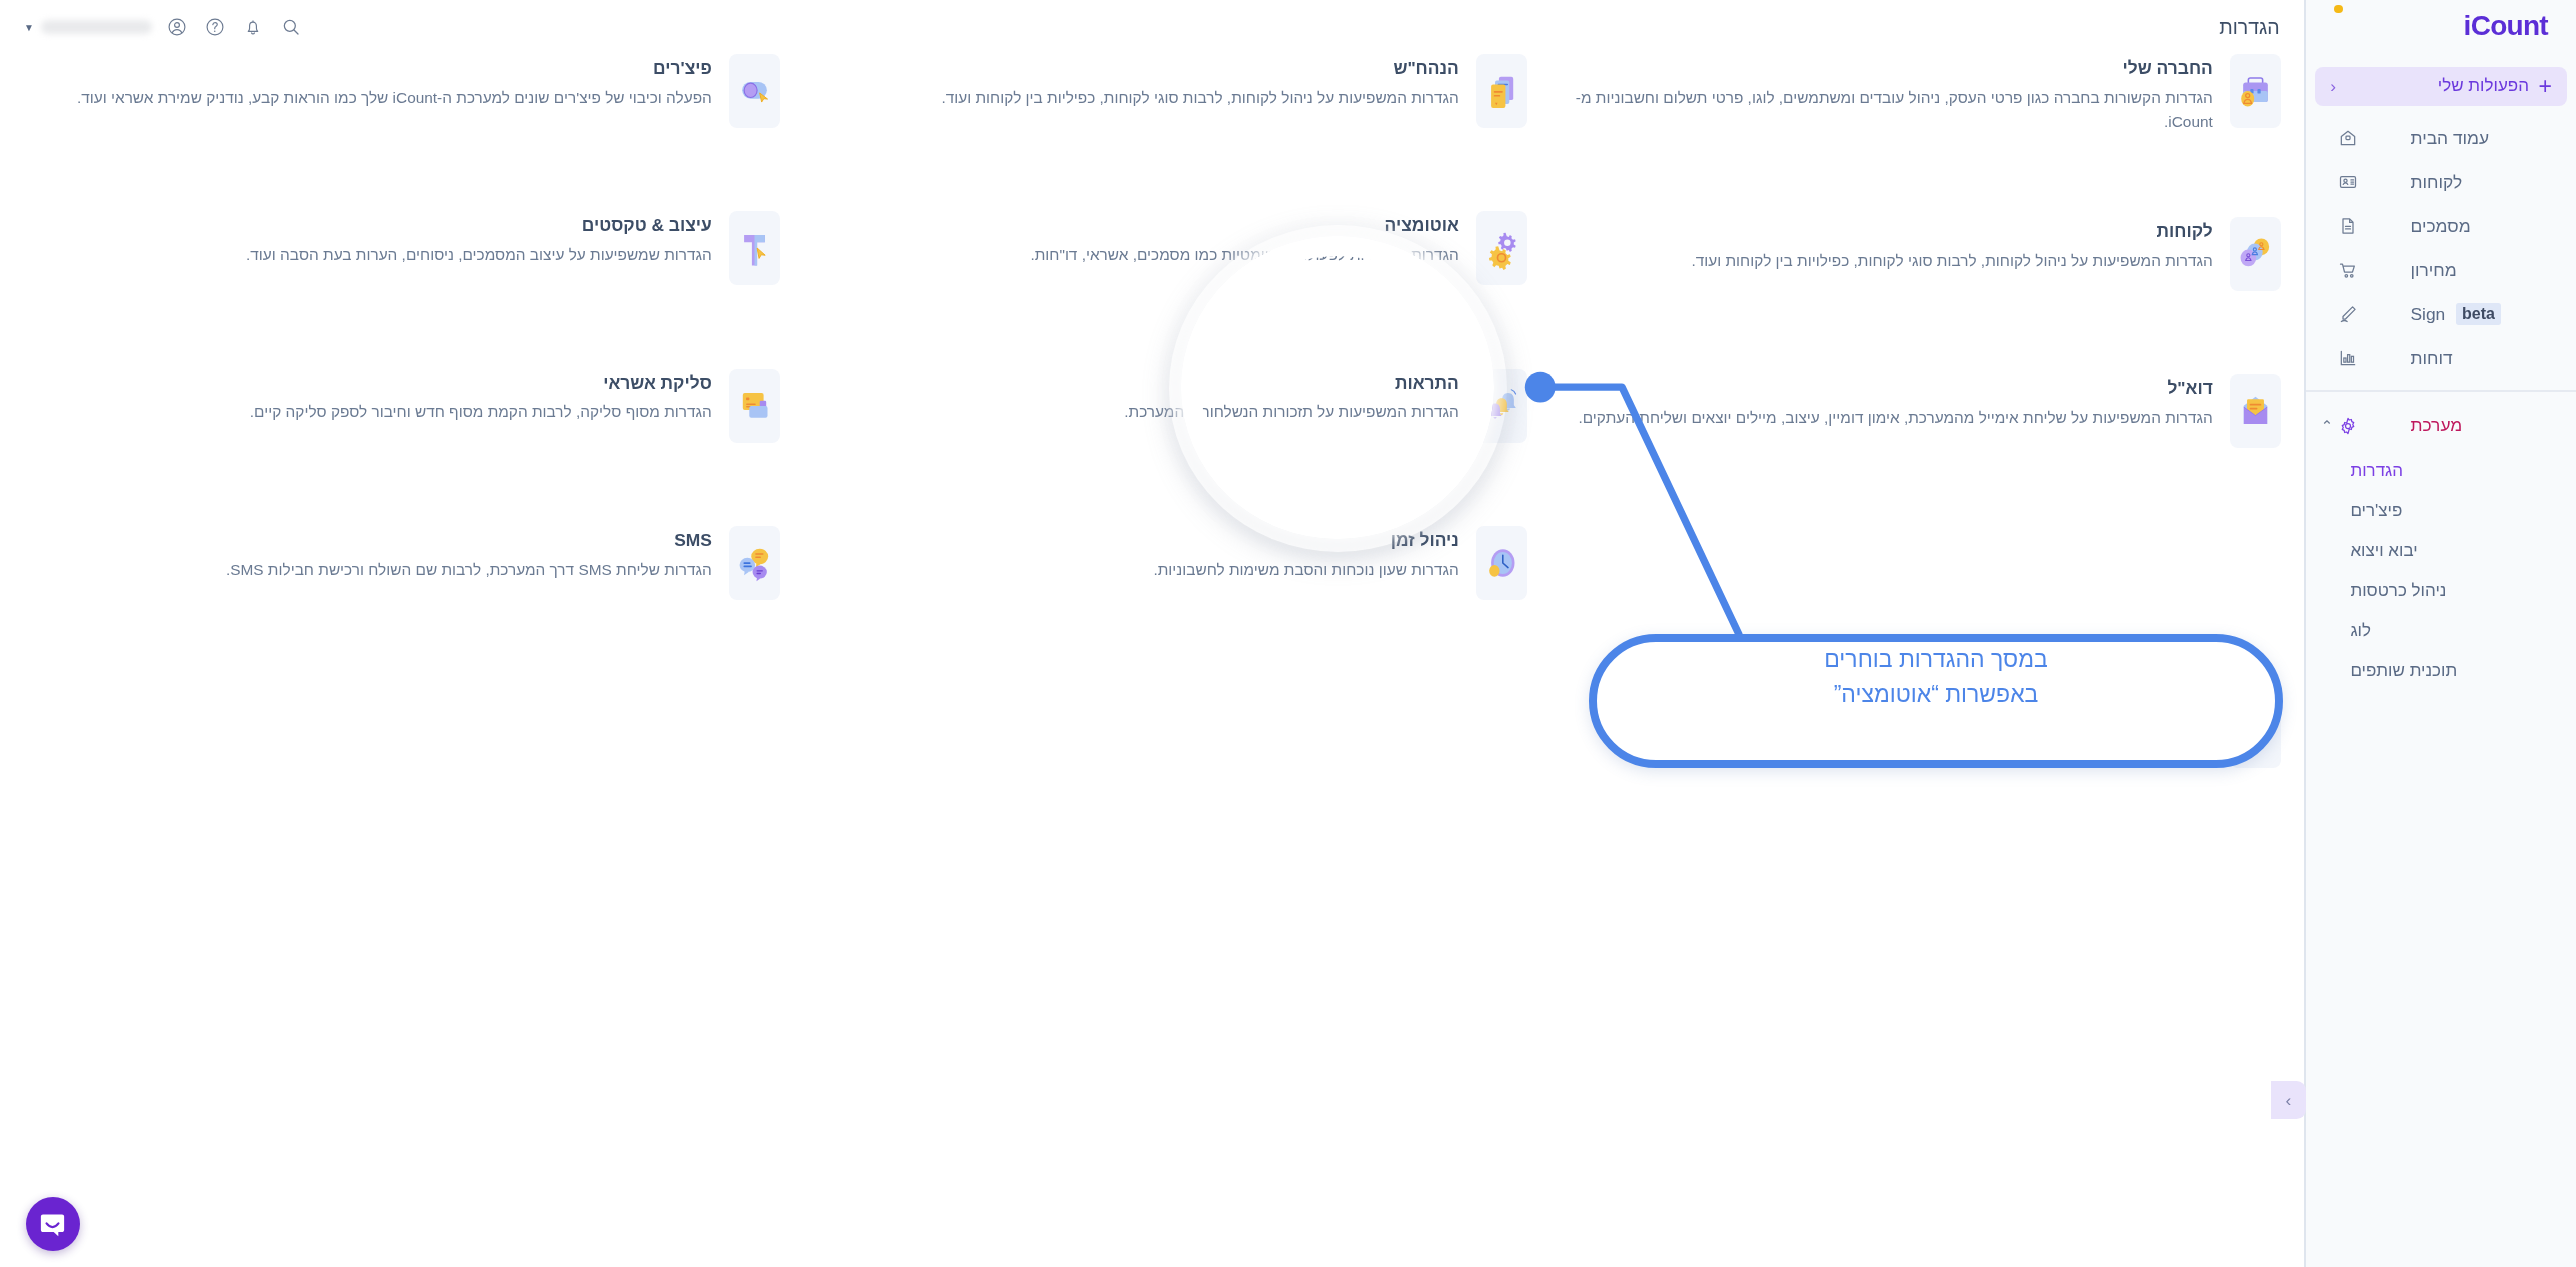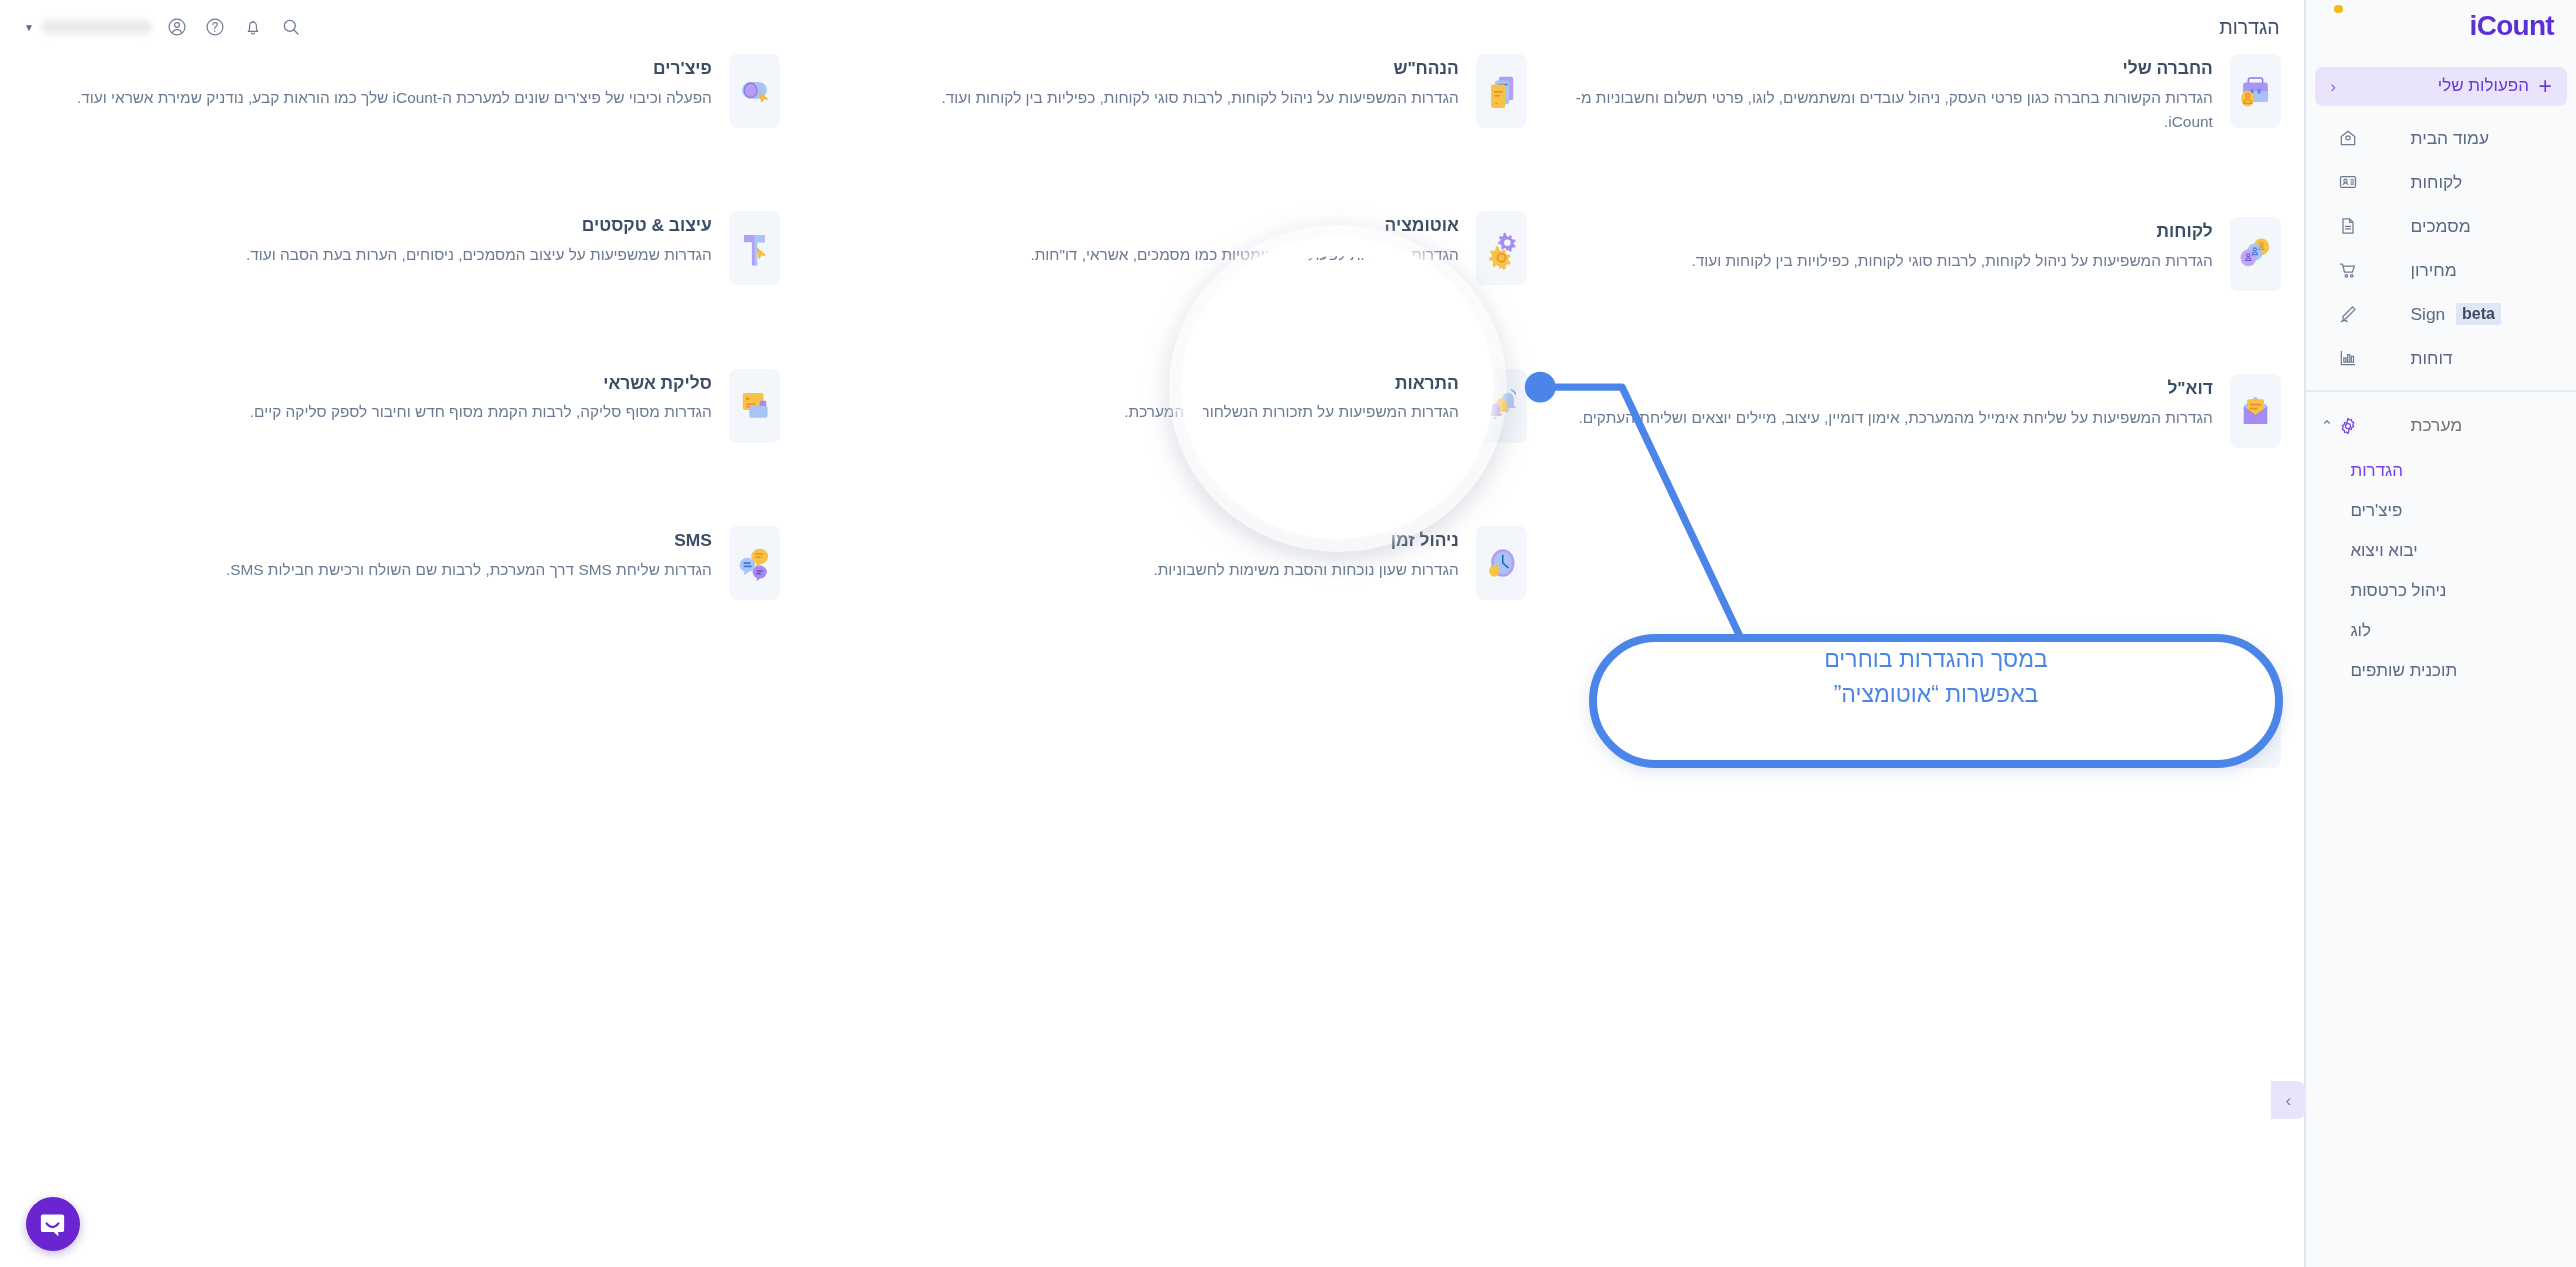--- a/index.html
+++ b/index.html
@@ -14,21 +14,21 @@
   
   #sidebar {
     position: absolute; top: 0; right: 0;
     width: 272px; height: 1268px;
     background: #f8fafc;
     border-left: 2.7px solid #dfe5ee;
     direction: rtl;
   }
   .brand {
     height: 52px; display: flex; align-items: center;
-    justify-content: flex-start; padding-right: 22px;
+    justify-content: flex-start; padding-right: 28px;
   }
   .brand-text { font-size: 28px; font-weight: 700; letter-spacing: -0.7px; color: #5b2ed6; position: relative; }
   .brand-dot {
     position: absolute; width: 8.7px; height: 8.7px; border-radius: 50%;
     background: #f5b916; top: 4.7px; left: 28px;
   }
   .myactions {
     margin: 14.8px 9.4px 0 9.4px; height: 39px; border-radius: 8px;
     background: #e9e3fb; display: flex; align-items: center;
     padding: 0 14.8px; gap: 9.4px;
@@ -39,21 +39,21 @@
 
   .nav-group { padding-top: 10.7px; }
   .nav-group.bordered { border-top: 2px solid #e6eaf1; margin-top: 9.4px; padding-top: 12px; }
   .nav-item {
     display: flex; align-items: center; gap: 10.7px;
     height: 44px; padding: 0 0 0 13.4px; padding-right: 0;
     justify-content: flex-end; position: relative;
     cursor: pointer;
   }
   .nav-item .ni-label { font-size: 17.4px; color: #5a6a85; white-space: nowrap; margin-left: 36px; }
-  .nav-item.active .ni-label { color: #737373; }
+  .nav-item.active .ni-label { color: #be185d; }
   .nav-icon {
     width: 31px; margin-left: 13.4px; display: flex;
     align-items: center; justify-content: center; flex: 0 0 31px;
   }
   .nav-icon svg { width: 20px; height: 20px; }
   .badge-beta {
     background: #dfe7f7; color: #3f4b63; font-size: 16px;
     border-radius: 2.7px; padding: 2px 6px; font-weight: 600;
   }
   .nav-caret { position: absolute; left: 14.8px; font-size: 14.8px; color: #6d7b92; }

